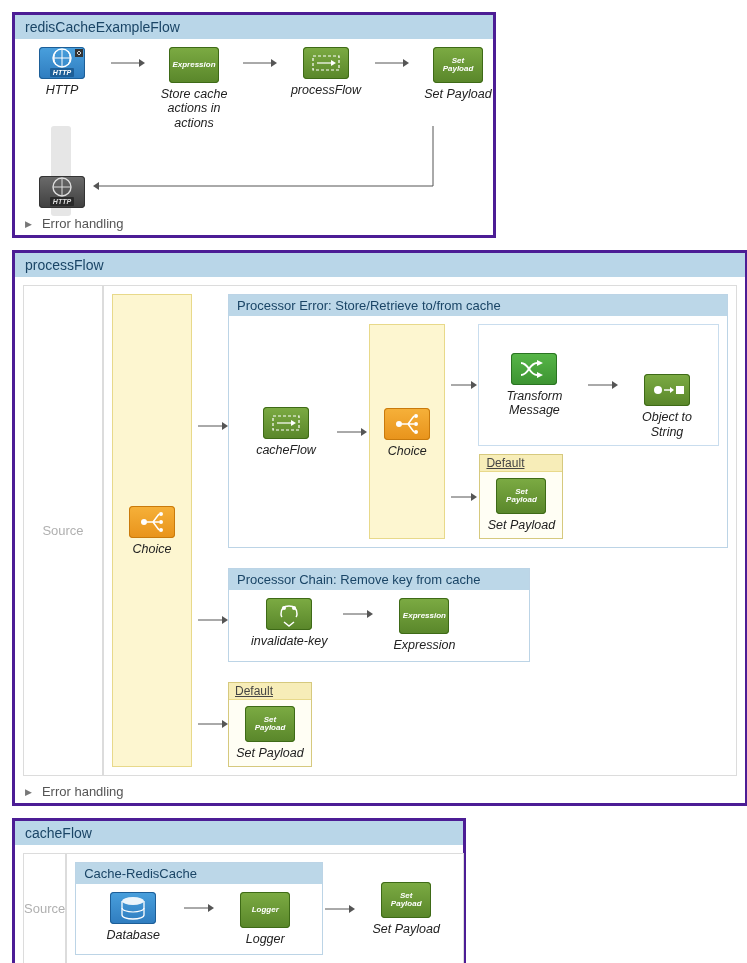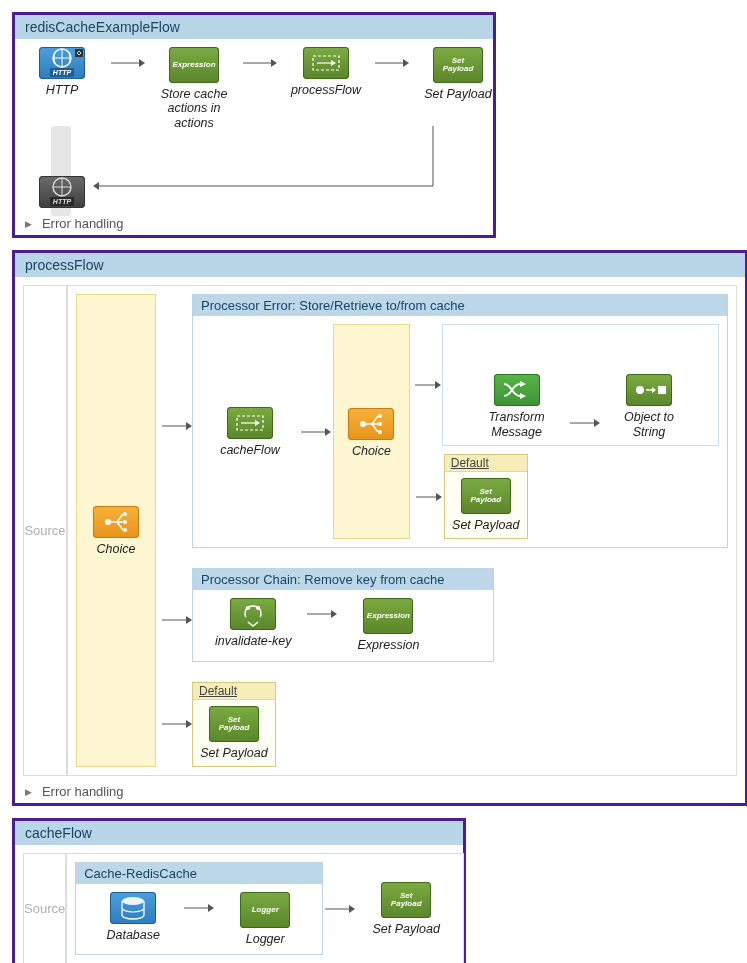--- a/index.html
+++ b/index.html
@@ -347,21 +347,21 @@
 
               <div style="display:flex; flex-direction:column; gap:8px; margin-left:4px;">
 
                 <div class="branch-row">
                   <div class="branch-arrow">
                     <svg width="26" height="12">
                         <path d="M0 6h20" stroke="#555"></path>
                         <path d="M20 2l6 4-6 4z" fill="#555"></path>
                       </svg>
                   </div>
-                  <div style="border:1px solid #c9ddee; padding:6px 20px; display:flex; align-items:flex-end;">
+                  <div style="border:1px solid #c9ddee; padding:6px 2px; display:flex; align-items:center;">
                     <div class="node" style="max-width:80px;">
                       <div class="ic ic-green2">
                         <svg width="46" height="32">
                             <path d="M10 10c8 0 8 12 16 12M10 22c8 0 8-12 16-12" stroke="#fff" stroke-width="2" fill="none"></path>
                             <path d="M26 7l6 3-6 3zM26 19l6 3-6 3z" fill="#fff"></path>
                           </svg>
                       </div>
                       <div class="node-label">Transform Message</div>
                     </div>
                     <div class="arrow-h">

